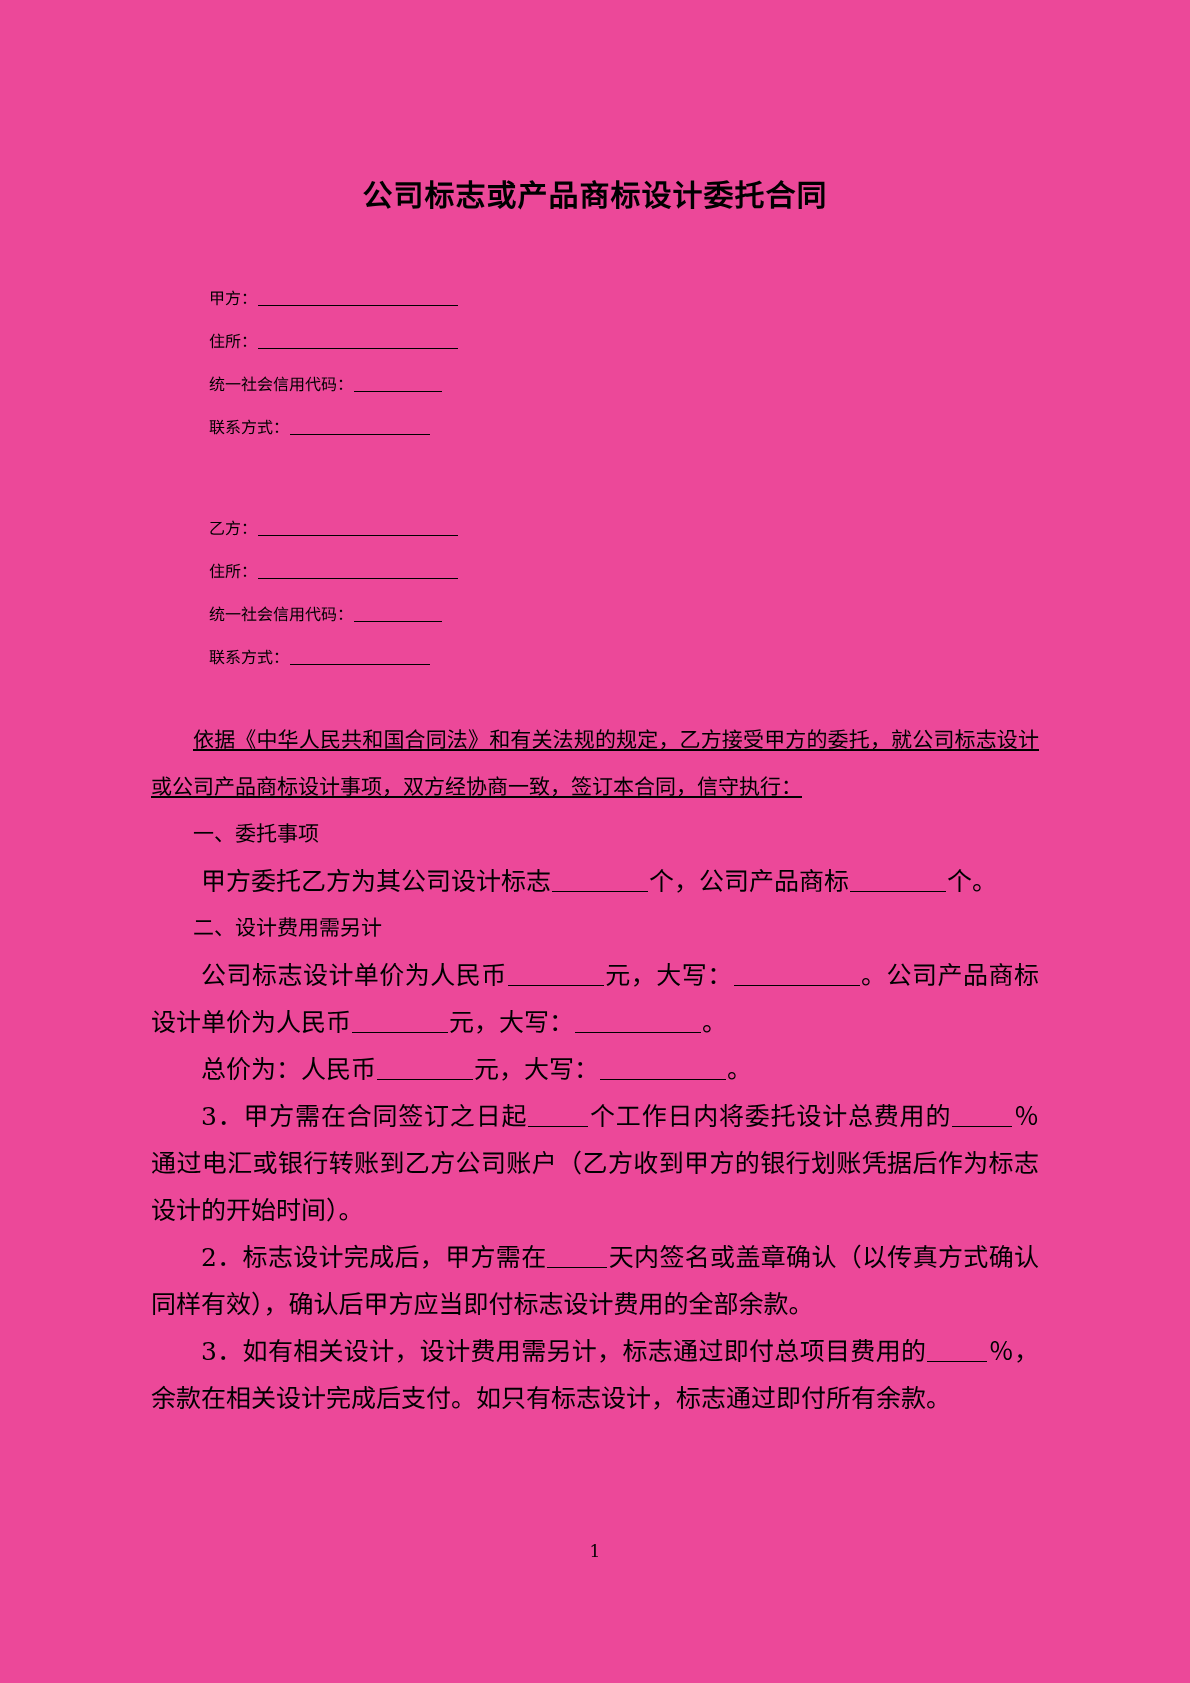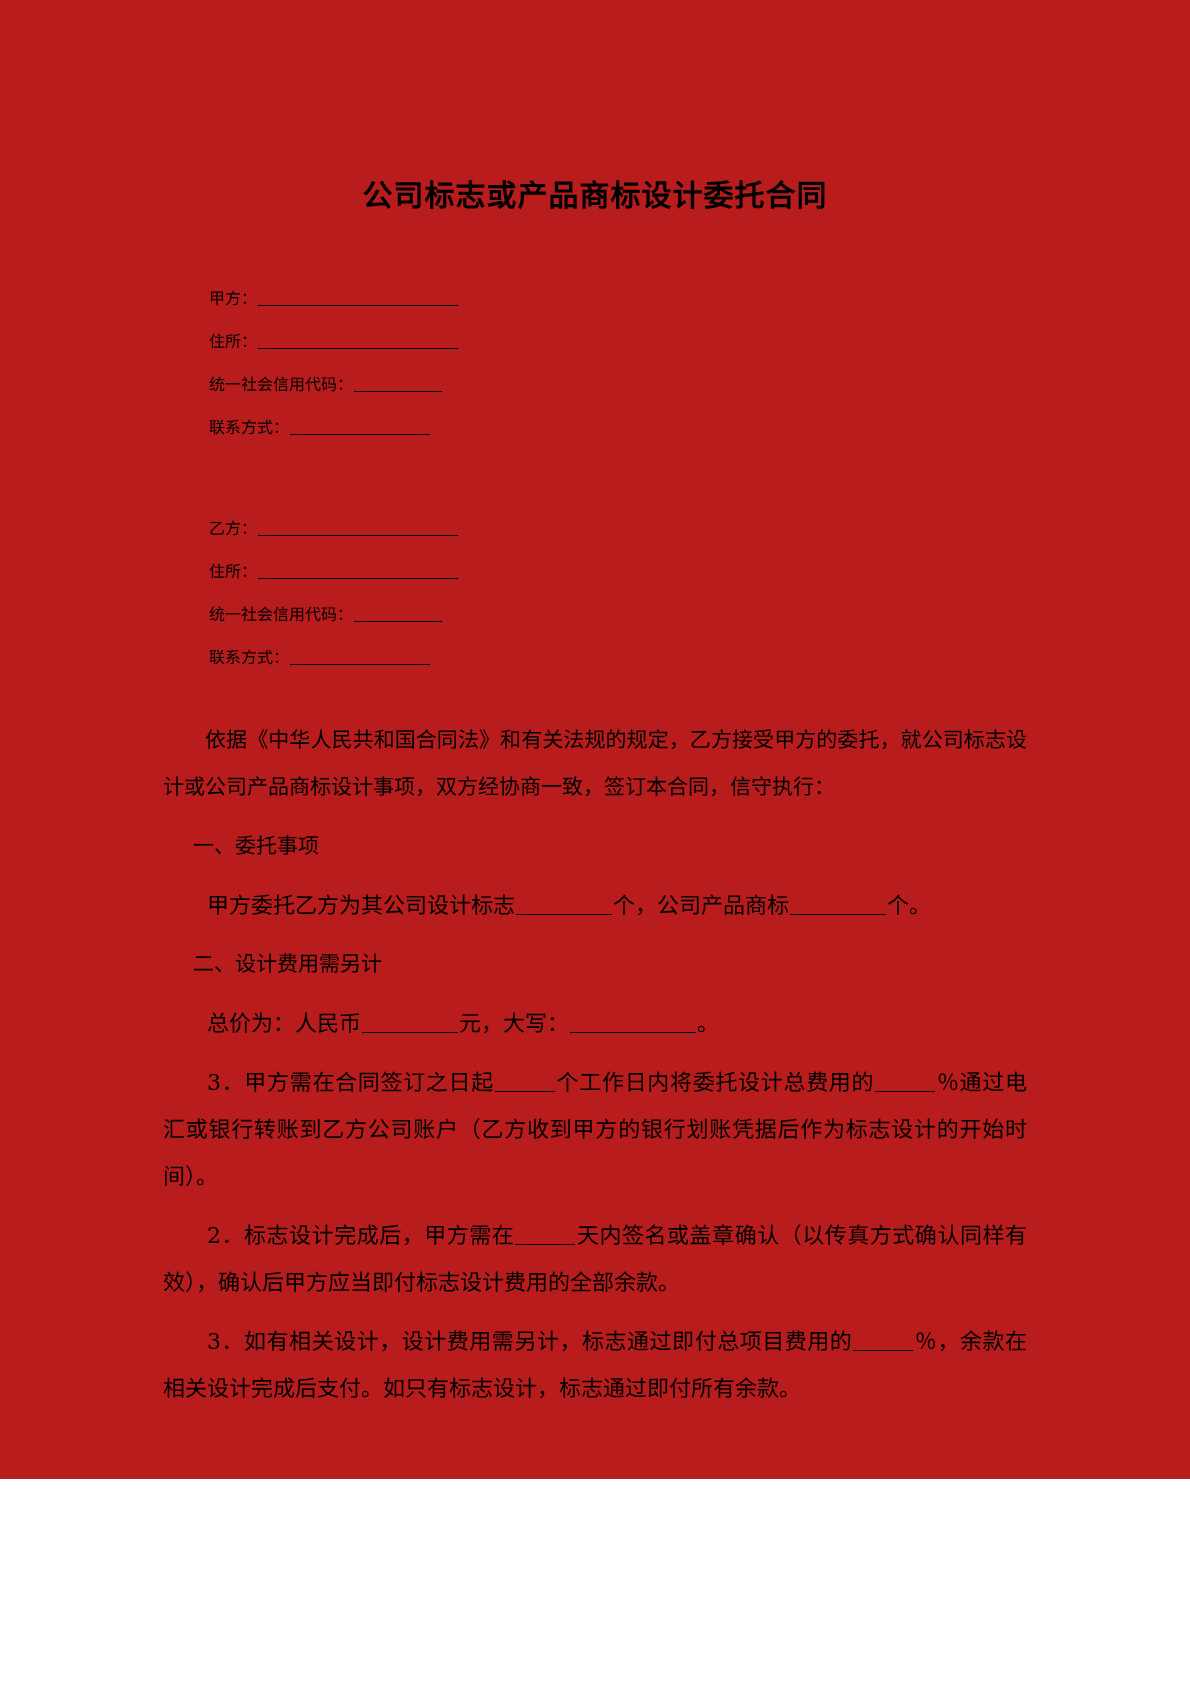--- a/index.html
+++ b/index.html
@@ -10,23 +10,23 @@
   }
 
   body {
     font-family: "DejaVu Serif", "Liberation Serif", serif;
     color: #000000;
   }
 
   .page {
     position: relative;
     width: 1190px;
-    height: 1479px;
+    height: 1683px;
     margin: 0 auto;
-    background: #b91c1c;
+    background: #ec4899;
     box-sizing: border-box;
     overflow: hidden;
   }
 
   .content {
     position: absolute;
     left: 151px;
     top: 0;
     width: 888px;
   }
@@ -81,35 +81,36 @@
   
   .body-wrap {
     margin-top: 38px;
     font-size: 21px;
     line-height: 47px;
     text-align: justify;
     text-justify: inter-ideograph;
   }
 
   p.para {
-    margin: 12px;
+    margin: 0;
     text-indent: 2em;
+    text-decoration: underline;
   }
 
   .section-head {
     margin: 0;
     text-indent: 2em;
     font-size: 21px;
     line-height: 47px;
   }
 
   .item {
-    margin: 12px;
+    margin: 0;
     text-indent: 2em;
-    font-size: 22px;
+    font-size: 25px;
     line-height: 47px;
     text-align: justify;
     text-justify: inter-ideograph;
   }
 
   
   .page-number {
     position: absolute;
     left: 0;
     right: 0;
@@ -159,20 +160,21 @@
     </div>
 
     <div class="body-wrap">
 
       <p class="para">依据《中华人民共和国合同法》和有关法规的规定，乙方接受甲方的委托，就公司标志设计或公司产品商标设计事项，双方经协商一致，签订本合同，信守执行：</p>
 
       <p class="section-head gap">一、委托事项</p>
       <p class="item"><span>甲方委托乙方为其公司设计标志</span><span class="blank w-inline"></span><span>个，公司产品商标</span><span class="blank w-inline"></span><span>个。</span></p>
 
       <p class="section-head">二、设计费用需另计</p>
+      <p class="item"><span>公司标志设计单价为人民币</span><span class="blank w-inline"></span><span>元，大写：</span><span class="blank w-cap"></span><span>。公司产品商标设计单价为人民币</span><span class="blank w-inline"></span><span>元，大写：</span><span class="blank w-cap"></span><span>。</span></p>
       <p class="item"><span>总价为：人民币</span><span class="blank w-inline"></span><span>元，大写：</span><span class="blank w-cap"></span><span>。</span></p>
 
       <p class="item"><span>3．甲方需在合同签订之日起</span><span class="blank w-inline-s"></span><span>个工作日内将委托设计总费用的</span><span class="blank w-inline-s"></span><span>％通过电汇或银行转账到乙方公司账户（乙方收到甲方的银行划账凭据后作为标志设计的开始时间）。</span></p>
       <p class="item"><span>2．标志设计完成后，甲方需在</span><span class="blank w-inline-s"></span><span>天内签名或盖章确认（以传真方式确认同样有效），确认后甲方应当即付标志设计费用的全部余款。</span></p>
       <p class="item"><span>3．如有相关设计，设计费用需另计，标志通过即付总项目费用的</span><span class="blank w-inline-s"></span><span>％，余款在相关设计完成后支付。如只有标志设计，标志通过即付所有余款。</span></p>
 
     </div>
   </div>
 
   <div class="page-number">1</div>

